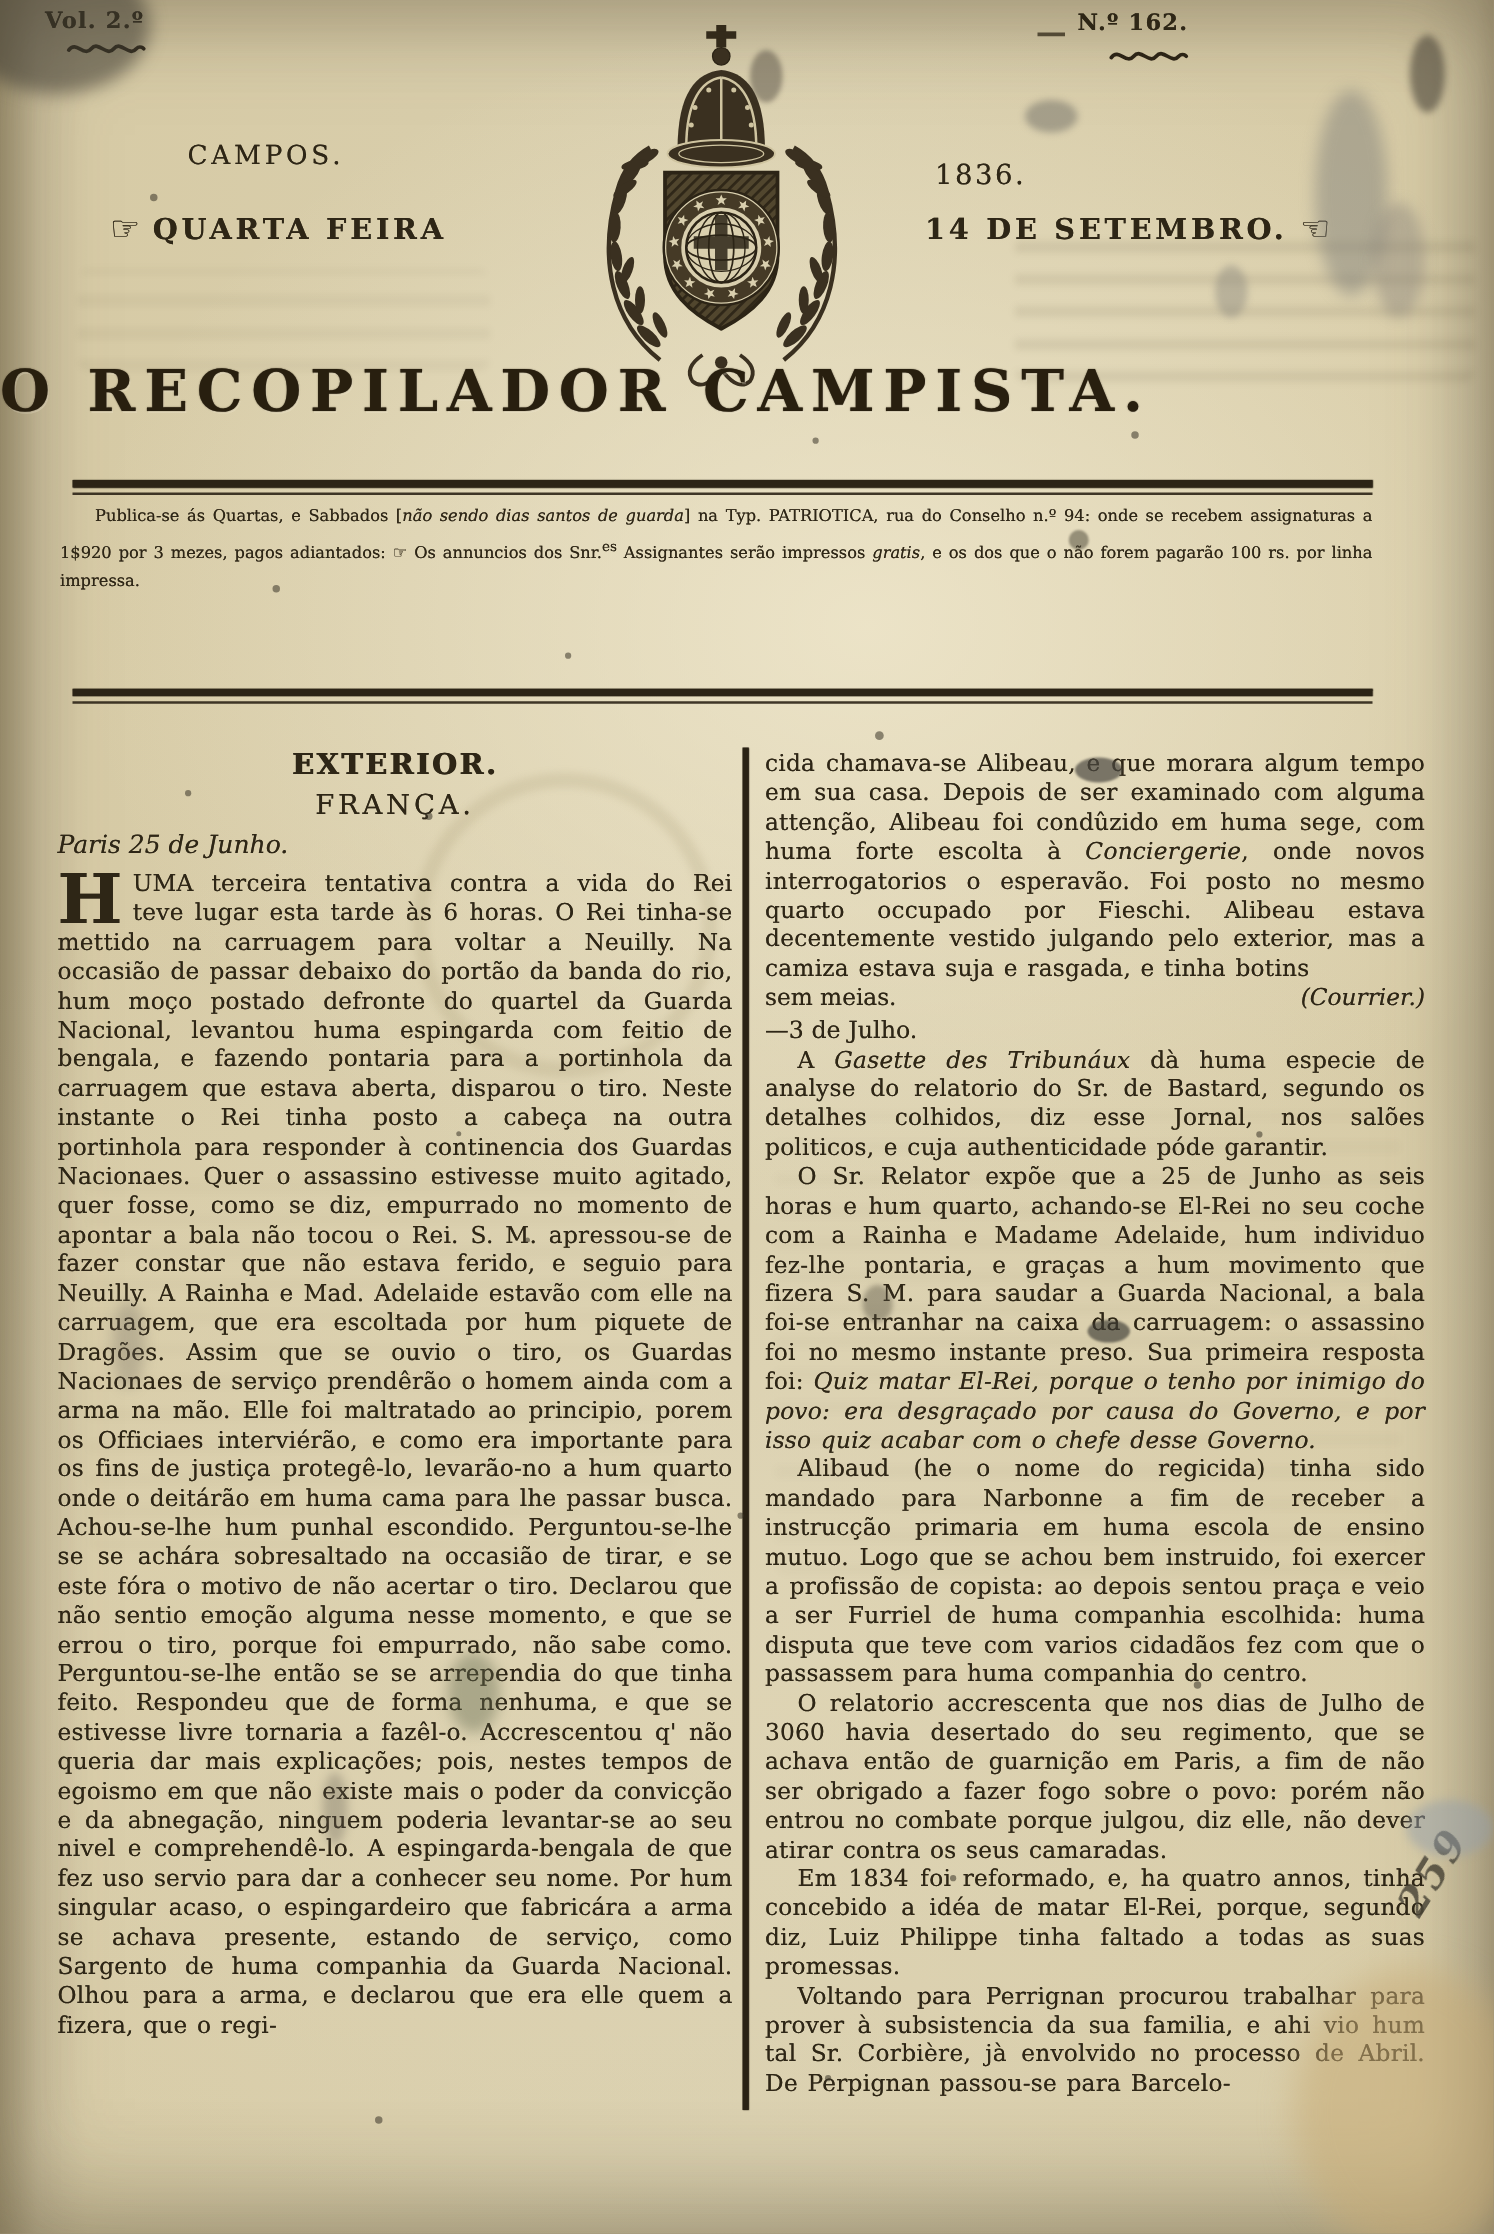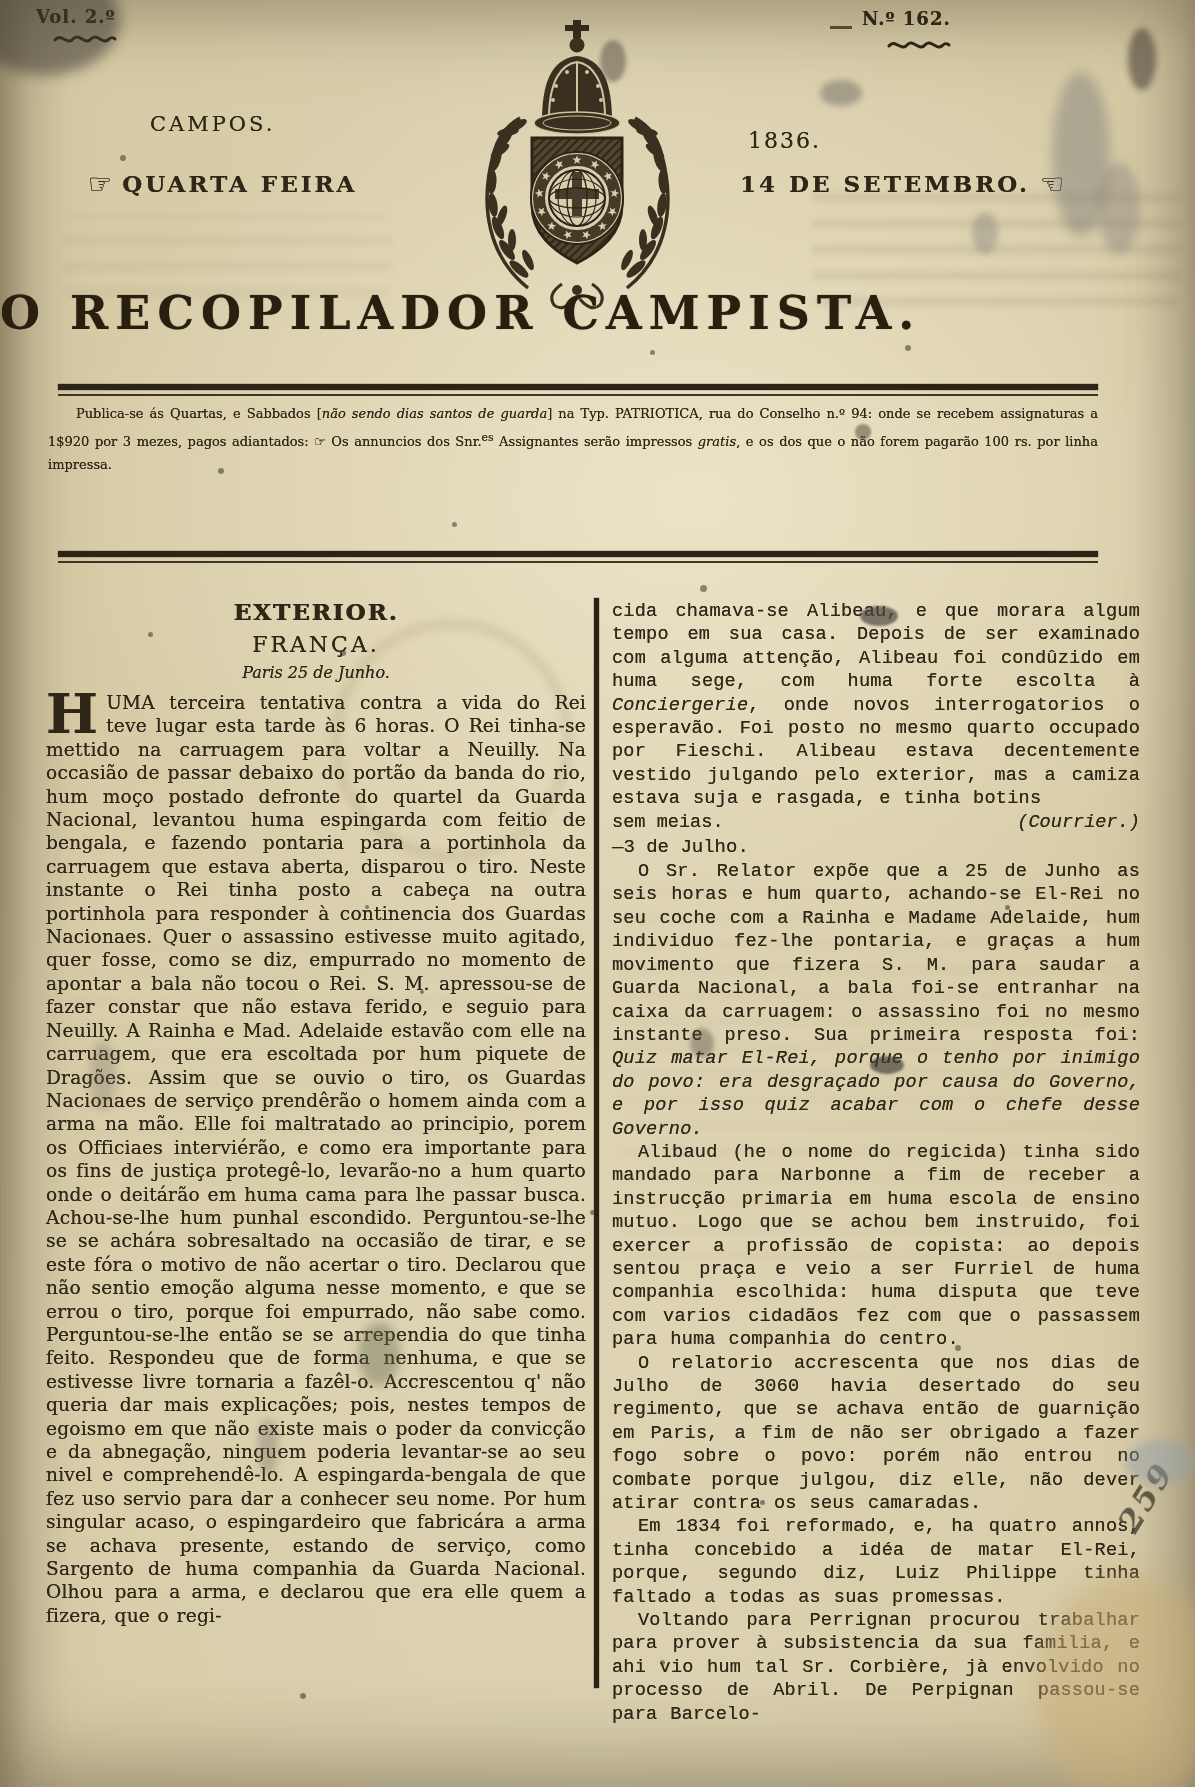--- a/index.html
+++ b/index.html
@@ -31,24 +31,24 @@
   .rule{left:58px;width:1040px;}
   .rule .thick{height:6px;background:#2c2416;box-shadow:0 0 1px #2c2416;}
   .rule .thin{height:2px;background:#2c2416;margin-top:4px;opacity:.9;}
 
   .imprint{left:48px;top:402px;width:1050px;font-size:13px;line-height:23.5px;text-align:justify;text-indent:28px;}
   .imprint i{font-style:italic;}
 
   .col-divider{left:594px;top:598px;width:5px;height:1090px;background:#2a2214;box-shadow:0 0 1px #2a2214;}
 
   .left-col{left:46px;top:598px;width:540px;}
-  .right-col{left:612px;top:600px;width:528px;font-family:Liberation Mono, monospace;}
+  .right-col{left:612px;top:600px;width:528px;}
   .section-head{text-align:center;font-size:23px;font-weight:700;letter-spacing:2px;text-shadow:.7px 0 currentColor;}
   .country-head{text-align:center;font-size:22px;letter-spacing:3px;margin-top:7px;}
-  .dateline{text-align:center;font-style:italic;font-size:16px;margin-top:6px;}
+  .dateline{text-align:left;font-style:italic;font-size:20px;margin-top:6px;}
   .bodytext{font-size:18.6px;line-height:23.4px;text-align:justify;letter-spacing:.2px;word-spacing:1.5px;margin-top:9px;}
   .dropcap{float:left;font-size:55px;line-height:42px;font-weight:700;padding:2px 8px 0 0;}
   .right-col p{font-size:18.6px;line-height:23.4px;text-align:justify;letter-spacing:.2px;word-spacing:1.5px;margin:0;text-indent:26px;}
   .right-col p.first{text-indent:0;}
   .credit-row{display:flex;justify-content:space-between;font-size:18.6px;line-height:23.4px;}
   .credit{font-style:italic;}
   .subhead{text-align:left;font-size:19px;line-height:24px;margin:1px 0;}
   .it{font-style:italic;}
 
   .handwriting{left:1108px;top:1478px;transform:rotate(-58deg);font-style:italic;font-size:32px;color:#4c4739;opacity:.85;letter-spacing:3px;filter:blur(.4px);font-weight:700;}
@@ -186,20 +186,21 @@
     <div class="bodytext"><span class="dropcap">H</span><span>UMA terceira tentativa contra a vida do Rei teve lugar esta tarde às 6 horas. O Rei tinha-se mettido na carruagem para voltar a Neuilly. Na occasião de passar debaixo do portão da banda do rio, hum moço postado defronte do quartel da Guarda Nacional, levantou huma espingarda com feitio de bengala, e fazendo pontaria para a portinhola da carruagem que estava aberta, disparou o tiro. Neste instante o Rei tinha posto a cabeça na outra portinhola para responder à continencia dos Guardas Nacionaes. Quer o assassino estivesse muito agitado, quer fosse, como se diz, empurrado no momento de apontar a bala não tocou o Rei. S. M. apressou-se de fazer constar que não estava ferido, e seguio para Neuilly. A Rainha e Mad. Adelaide estavão com elle na carruagem, que era escoltada por hum piquete de Dragões. Assim que se ouvio o tiro, os Guardas Nacionaes de serviço prendêrão o homem ainda com a arma na mão. Elle foi maltratado ao principio, porem os Officiaes interviérão, e como era importante para os fins de justiça protegê-lo, levarão-no a hum quarto onde o deitárão em huma cama para lhe passar busca. Achou-se-lhe hum punhal escondido. Perguntou-se-lhe se se achára sobresaltado na occasião de tirar, e se este fóra o motivo de não acertar o tiro. Declarou que não sentio emoção alguma nesse momento, e que se errou o tiro, porque foi empurrado, não sabe como. Perguntou-se-lhe então se se arrependia do que tinha feito. Respondeu que de forma nenhuma, e que se estivesse livre tornaria a fazêl-o. Accrescentou q' não queria dar mais explicações; pois, nestes tempos de egoismo em que não existe mais o poder da convicção e da abnegação, ninguem poderia levantar-se ao seu nivel e comprehendê-lo. A espingarda-bengala de que fez uso servio para dar a conhecer seu nome. Por hum singular acaso, o espingardeiro que fabricára a arma se achava presente, estando de serviço, como Sargento de huma companhia da Guarda Nacional. Olhou para a arma, e declarou que era elle quem a fizera, que o regi-</span></div>
   </div>
 
   <div class="abs ink right-col">
     <p class="first"><span>cida chamava-se Alibeau, e que morara algum tempo em sua casa. Depois de ser examinado com alguma attenção, Alibeau foi condûzido em huma sege, com huma forte escolta à </span><span class="it">Conciergerie</span><span>, onde novos interrogatorios o esperavão. Foi posto no mesmo quarto occupado por Fieschi. Alibeau estava decentemente vestido julgando pelo exterior, mas a camiza estava suja e rasgada, e tinha botins</span></p>
     <div class="credit-row">
       <span>sem meias.</span>
       <span class="credit">(Courrier.)</span>
     </div>
     <div class="subhead">—3 de Julho.</div>
+    <p><span>A </span><span class="it">Gasette des Tribunáux</span><span> dà huma especie de analyse do relatorio do Sr. de Bastard, segundo os detalhes colhidos, diz esse Jornal, nos salões politicos, e cuja authenticidade póde garantir.</span></p>
     <p><span>O Sr. Relator expõe que a 25 de Junho as seis horas e hum quarto, achando-se El-Rei no seu coche com a Rainha e Madame Adelaide, hum individuo fez-lhe pontaria, e graças a hum movimento que fizera S. M. para saudar a Guarda Nacional, a bala foi-se entranhar na caixa da carruagem: o assassino foi no mesmo instante preso. Sua primeira resposta foi: </span><span class="it">Quiz matar El-Rei, porque o tenho por inimigo do povo: era desgraçado por causa do Governo, e por isso quiz acabar com o chefe desse Governo.</span></p>
     <p>Alibaud (he o nome do regicida) tinha sido mandado para Narbonne a fim de receber a instrucção primaria em huma escola de ensino mutuo. Logo que se achou bem instruido, foi exercer a profissão de copista: ao depois sentou praça e veio a ser Furriel de huma companhia escolhida: huma disputa que teve com varios cidadãos fez com que o passassem para huma companhia do centro.</p>
     <p>O relatorio accrescenta que nos dias de Julho de 3060 havia desertado do seu regimento, que se achava então de guarnição em Paris, a fim de não ser obrigado a fazer fogo sobre o povo: porém não entrou no combate porque julgou, diz elle, não dever atirar contra os seus camaradas.</p>
     <p>Em 1834 foi reformado, e, ha quatro annos, tinha concebido a idéa de matar El-Rei, porque, segundo diz, Luiz Philippe tinha faltado a todas as suas promessas.</p>
     <p>Voltando para Perrignan procurou trabalhar para prover à subsistencia da sua familia, e ahi vio hum tal Sr. Corbière, jà envolvido no processo de Abril. De Perpignan passou-se para Barcelo-</p>
   </div>
 
   <div class="abs handwriting">259</div>
 
   <div class="stain" style="left:-30px;top:-35px;width:150px;height:110px;background:rgba(62,58,50,.55);filter:blur(7px);"></div>

